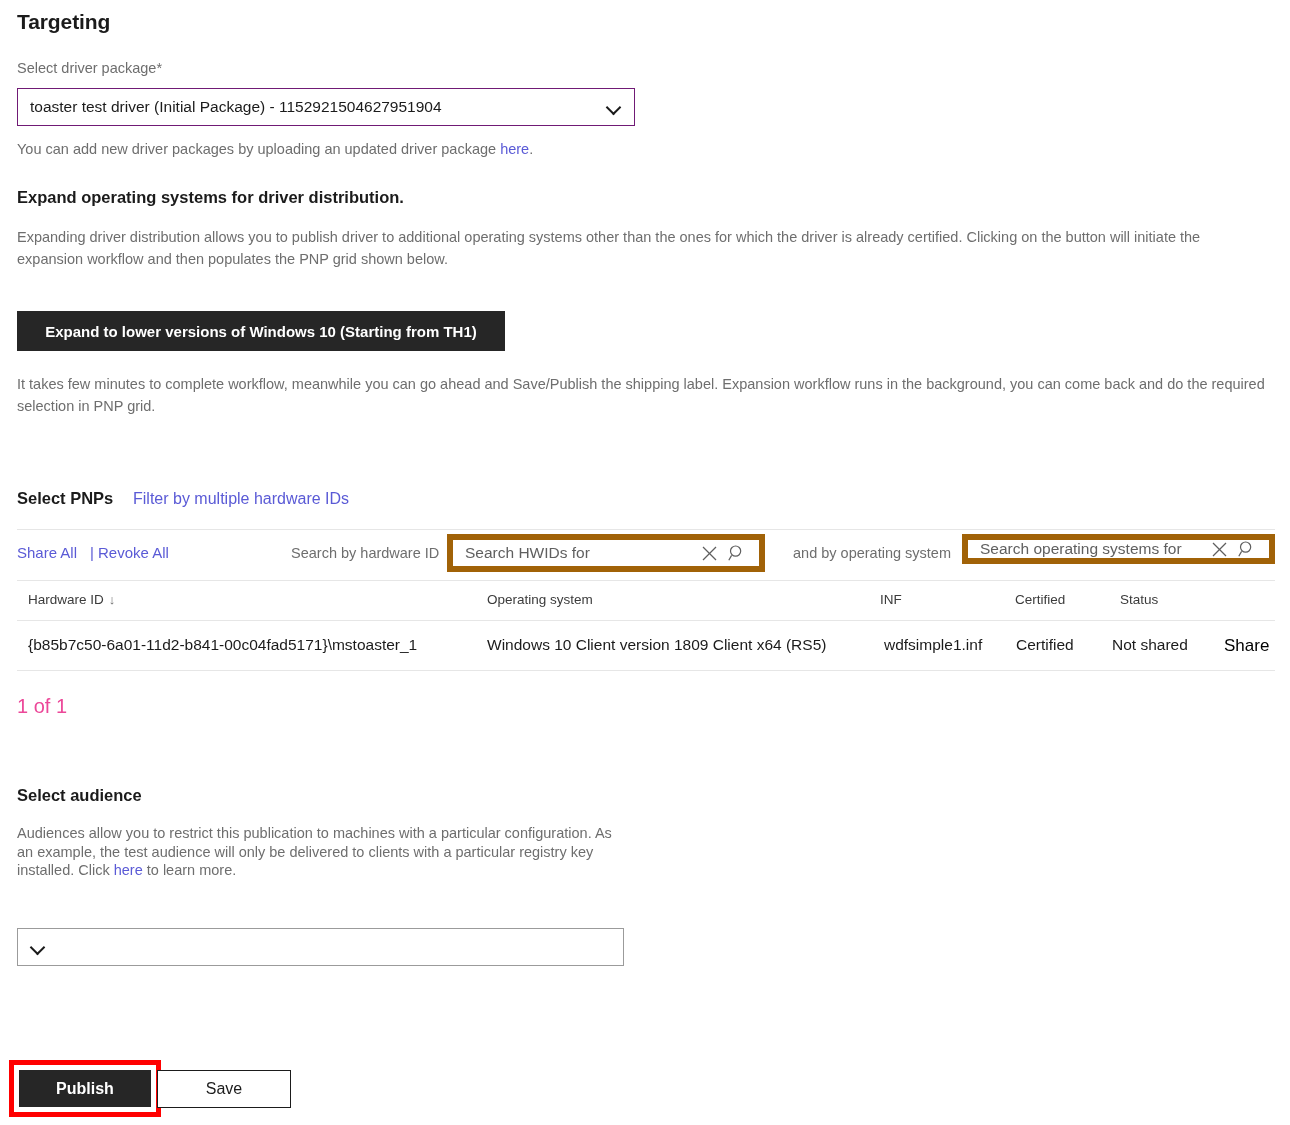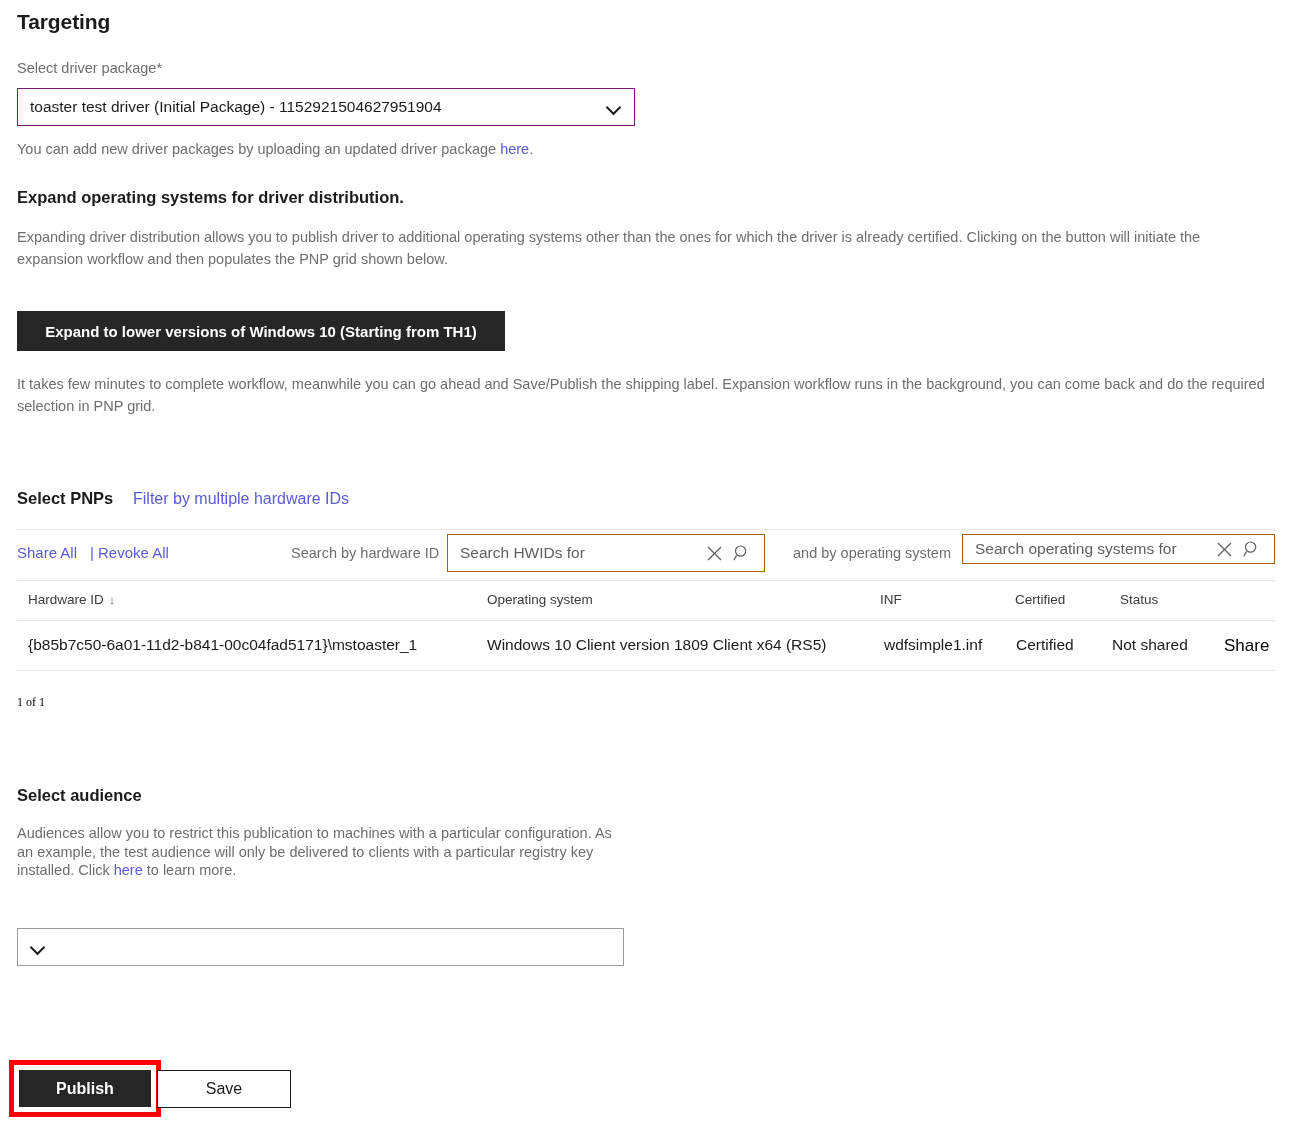--- a/index.html
+++ b/index.html
@@ -126,21 +126,21 @@
     color: #5a5ad6;
   }
   .search-label {
     position: absolute;
     font-size: 14.5px;
     color: #6e6e6e;
   }
   .search-box {
     position: absolute;
     box-sizing: border-box;
-    border: 1px solid #a16207;
+    border: 6px solid #a16207;
     background: #ffffff;
     display: flex;
     align-items: center;
     padding: 0 8px 0 12px;
   }
   .search-box input {
     flex: 1 1 auto;
     border: none;
     outline: none;
     font-family: "Liberation Sans", sans-serif;
@@ -176,23 +176,22 @@
   }
   .cell-link {
     position: absolute;
     font-size: 17px;
     color: #000000;
     cursor: pointer;
     white-space: nowrap;
   }
   .count-text {
     position: absolute;
-    font-size: 12px;
-    color: #000000;
-    font-family: Liberation Serif, serif;
+    font-size: 20px;
+    color: #ec4899;
   }
 
   
   .audience-select {
     position: absolute;
     box-sizing: border-box;
     border: 1px solid #9b9b9b;
     background: #ffffff;
     display: flex;
     align-items: center;

